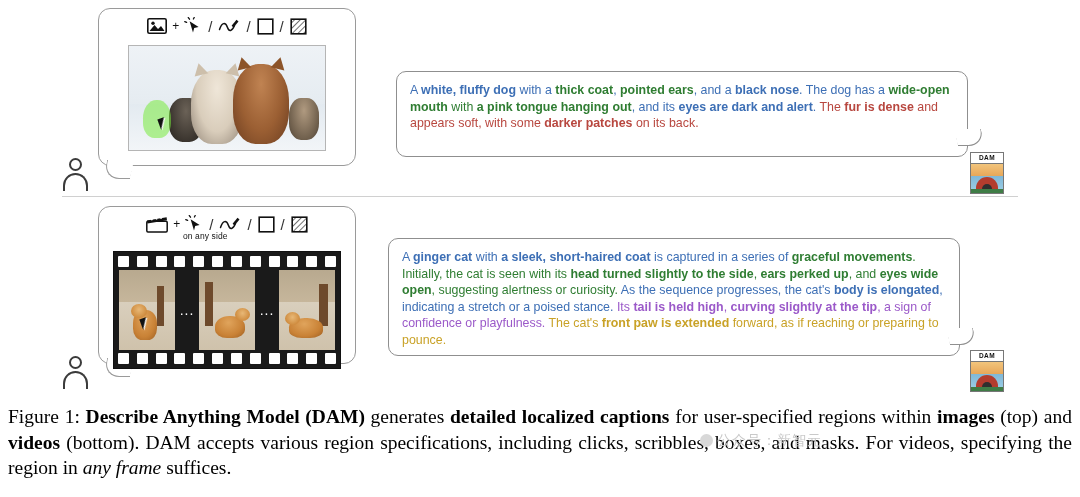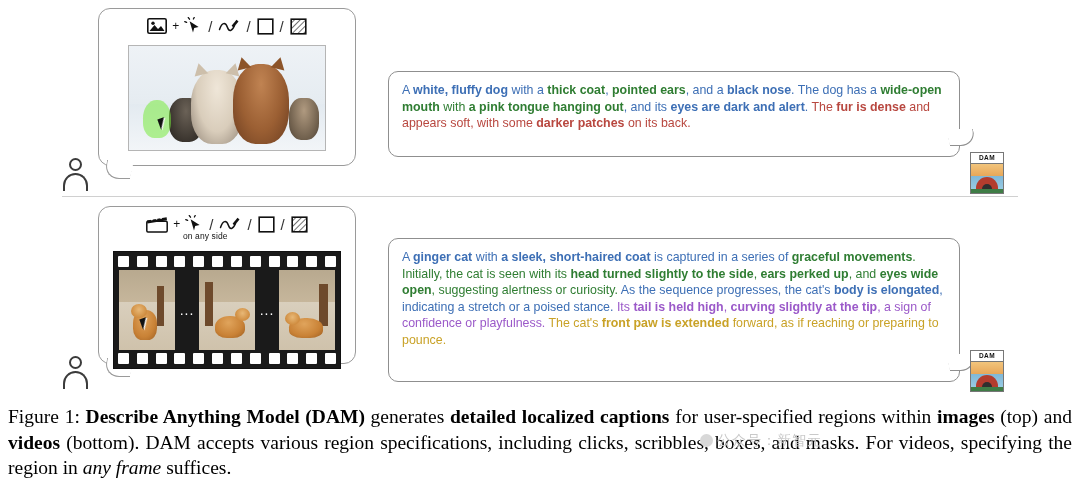--- a/index.html
+++ b/index.html
@@ -429,21 +429,21 @@
         <div class="dog dog-b">
           <span class="dog-ear" style="left:3px; top:-7px; border-bottom:12px solid #8c5429; transform:rotate(-14deg);"></span>
           <span class="dog-ear" style="right:3px; top:-7px; border-bottom:12px solid #8c5429; transform:rotate(14deg);"></span>
         </div>
         <div class="dog dog-d"></div>
         <div class="highlight-mask"></div>
         <div class="cursor" style="left:30px; top:72px;"></div>
       </div>
     </div>
 
-    <div class="caption-bubble" style="left:388px; top:71px; width:572px; height:86px;">
+    <div class="caption-bubble" style="left:396px; top:71px; width:572px; height:86px;">
       <div class="tail-r"></div>
       <div id="caption-image"><span style="color: rgb(61, 111, 181);">A </span><b style="color: rgb(61, 111, 181);">white, fluffy dog</b><span style="color: rgb(61, 111, 181);"> with a </span><b style="color: rgb(47, 125, 50);">thick coat</b><span style="color: rgb(61, 111, 181);">, </span><b style="color: rgb(47, 125, 50);">pointed ears</b><span style="color: rgb(61, 111, 181);">, and a </span><b style="color: rgb(61, 111, 181);">black nose</b><span style="color: rgb(61, 111, 181);">. The dog has a </span><b style="color: rgb(47, 125, 50);">wide-open mouth</b><span style="color: rgb(47, 125, 50);"> with </span><b style="color: rgb(47, 125, 50);">a pink tongue hanging out</b><span style="color: rgb(61, 111, 181);">, and its </span><b style="color: rgb(61, 111, 181);">eyes are dark and alert</b><span style="color: rgb(61, 111, 181);">. </span><span style="color: rgb(184, 71, 63);">The </span><b style="color: rgb(184, 71, 63);">fur is dense</b><span style="color: rgb(184, 71, 63);"> and appears soft, with some </span><b style="color: rgb(184, 71, 63);">darker patches</b><span style="color: rgb(184, 71, 63);"> on its back.</span></div>
     </div>
 
     <div class="dam-logo" style="left:970px; top:152px;">
       <div class="dam-title">DAM</div>
       <div class="dam-art">
         <div class="arch"></div>
         <div class="arch-inner"></div>
         <div class="band"></div>
@@ -565,21 +565,21 @@
             <div class="wall"></div>
               <div class="floor"></div>
             <div class="chair" style="left:40px; top:14px; width:9px; height:42px;"></div>
             <div class="cat" style="left:10px; top:48px; width:34px; height:20px; border-radius:46% 46% 38% 38%;"></div>
             <div class="cat-head" style="left:6px; top:42px; width:15px; height:13px;"></div>
           </div>
         </div>
       </div>
     </div>
 
-    <div class="caption-bubble" style="left:388px; top:40px; width:572px; height:144px;padding-left:13px;">
+    <div class="caption-bubble" style="left:388px; top:40px; width:572px; height:118px;padding-left:13px;">
       <div class="tail-r"></div>
       <div id="caption-video"><span style="color: rgb(61, 111, 181);">A </span><b style="color: rgb(61, 111, 181);">ginger cat</b><span style="color: rgb(61, 111, 181);"> with </span><b style="color: rgb(61, 111, 181);">a sleek, short-haired coat</b><span style="color: rgb(61, 111, 181);"> is captured in a series of </span><b style="color: rgb(47, 125, 50);">graceful movements</b><span style="color: rgb(47, 125, 50);">. Initially, the cat is seen with its </span><b style="color: rgb(47, 125, 50);">head turned slightly to the side</b><span style="color: rgb(47, 125, 50);">, </span><b style="color: rgb(47, 125, 50);">ears perked up</b><span style="color: rgb(47, 125, 50);">, and </span><b style="color: rgb(47, 125, 50);">eyes wide open</b><span style="color: rgb(47, 125, 50);">, suggesting alertness or curiosity. </span><span style="color: rgb(61, 111, 181);">As the sequence progresses, the cat's </span><b style="color: rgb(61, 111, 181);">body is elongated</b><span style="color: rgb(61, 111, 181);">, indicating a stretch or a poised stance. </span><span style="color: rgb(155, 89, 201);">Its </span><b style="color: rgb(155, 89, 201);">tail is held high</b><span style="color: rgb(155, 89, 201);">, </span><b style="color: rgb(155, 89, 201);">curving slightly at the tip</b><span style="color: rgb(155, 89, 201);">, a sign of confidence or playfulness. </span><span style="color: rgb(201, 162, 39);">The cat's </span><b style="color: rgb(201, 162, 39);">front paw is extended</b><span style="color: rgb(201, 162, 39);"> forward, as if reaching or preparing to pounce.</span></div>
     </div>
 
     <div class="dam-logo" style="left:970px; top:152px;">
       <div class="dam-title">DAM</div>
       <div class="dam-art">
         <div class="arch"></div>
         <div class="arch-inner"></div>
         <div class="band"></div>

